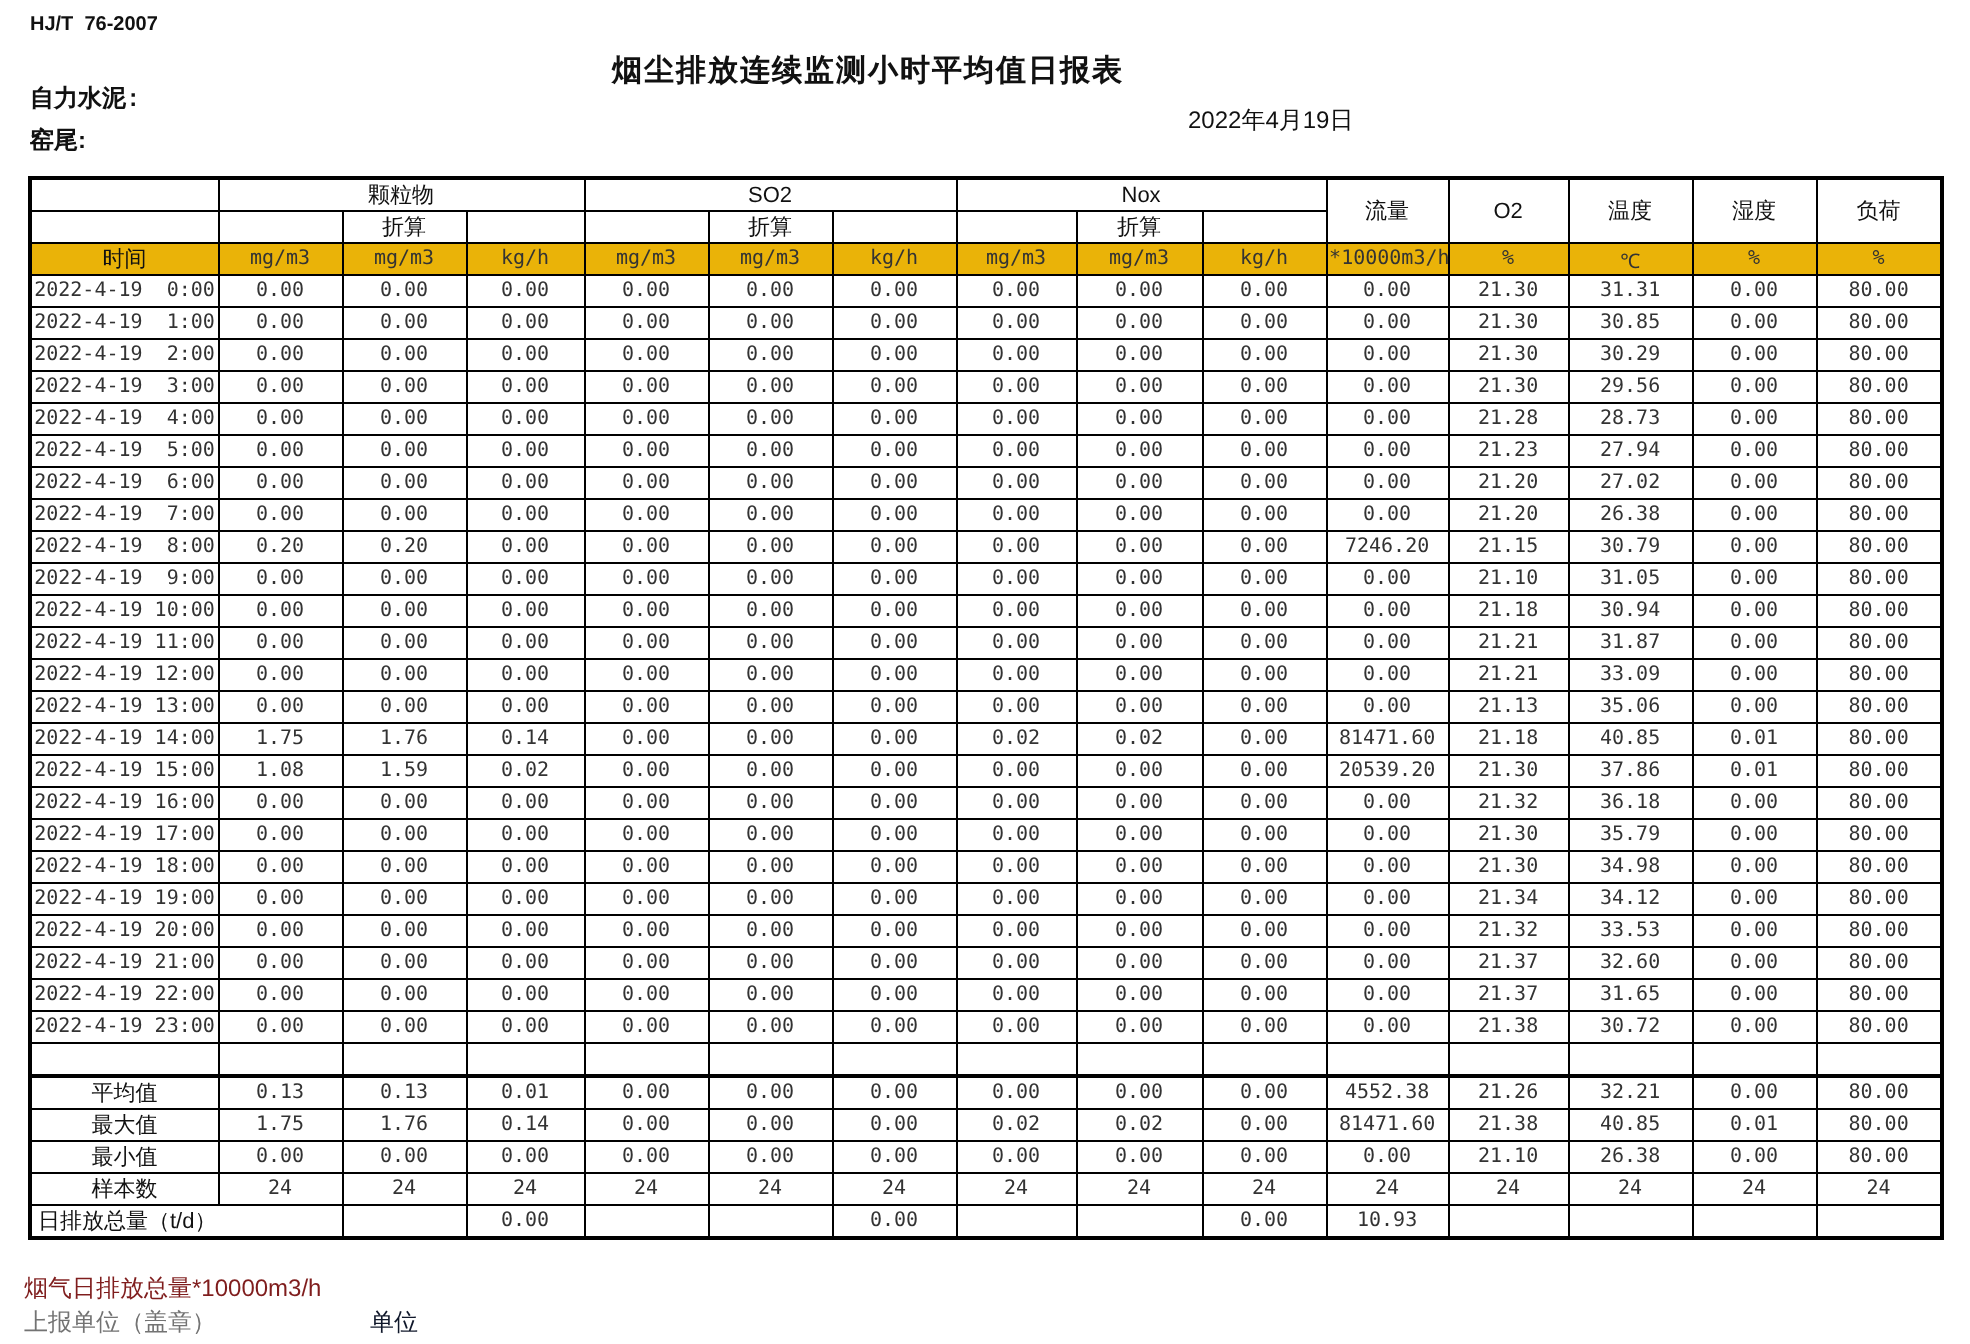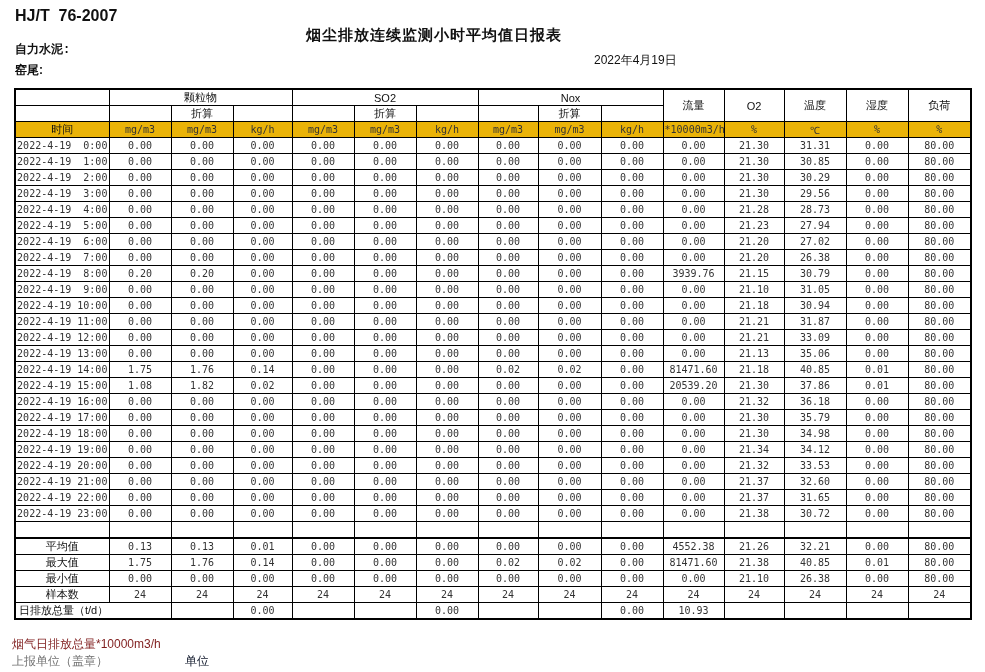--- a/index.html
+++ b/index.html
@@ -1,18 +1,18 @@
 <!DOCTYPE html>
 <html><head>
 <meta charset="utf-8">
 <style>
   html,body{margin:0;padding:0;background:#fff;}
   body{width:985px;height:672px;position:relative;font-family:"Liberation Sans",sans-serif;color:#111;}
   .abs{position:absolute;}
-  .doc-code{top:7px;left:15px;font-size:16px;font-weight:bold;white-space:pre;}
+  .doc-code{top:7px;left:15px;font-size:10px;font-weight:bold;white-space:pre;}
   .title{top:26px;left:0;width:868px;text-align:center;font-size:15px;font-weight:bold;letter-spacing:1px;}
   .company{top:41px;left:15px;font-size:12px;font-weight:bold;font-family:Liberation Mono, monospace;}
   .date{top:52px;left:594px;font-size:12px;}
   .site{top:62px;left:15px;font-size:12px;font-weight:bold;}
 
   table.report{position:absolute;left:14px;top:88px;width:957px;border-collapse:collapse;table-layout:fixed;border:2px solid #000;}
   td{border:1px solid #000;height:15px;padding:0 1px;font-size:10px;text-align:center;vertical-align:middle;overflow:hidden;white-space:pre;color:#333;font-family:"DejaVu Sans Mono","Liberation Mono",monospace;}
   td.hz{font-family:"Liberation Sans",sans-serif;font-size:11px;color:#111;white-space:nowrap;}
   tr.green td{background:#eab308;}
   tr.thick-top td{border-top:2px solid #000;}
@@ -232,21 +232,21 @@
           <td>2022-4-19  8:00</td>
           <td>0.20</td>
           <td>0.20</td>
           <td>0.00</td>
           <td>0.00</td>
           <td>0.00</td>
           <td>0.00</td>
           <td>0.00</td>
           <td>0.00</td>
           <td>0.00</td>
-          <td>3939.76</td>
+          <td>7246.20</td>
           <td>21.15</td>
           <td>30.79</td>
           <td>0.00</td>
           <td>80.00</td>
         </tr>
         <tr>
           <td>2022-4-19  9:00</td>
           <td>0.00</td>
           <td>0.00</td>
           <td>0.00</td>
@@ -343,21 +343,21 @@
           <td>0.00</td>
           <td>81471.60</td>
           <td>21.18</td>
           <td>40.85</td>
           <td>0.01</td>
           <td>80.00</td>
         </tr>
         <tr>
           <td>2022-4-19 15:00</td>
           <td>1.08</td>
-          <td>1.82</td>
+          <td>1.59</td>
           <td>0.02</td>
           <td>0.00</td>
           <td>0.00</td>
           <td>0.00</td>
           <td>0.00</td>
           <td>0.00</td>
           <td>0.00</td>
           <td>20539.20</td>
           <td>21.30</td>
           <td>37.86</td>

